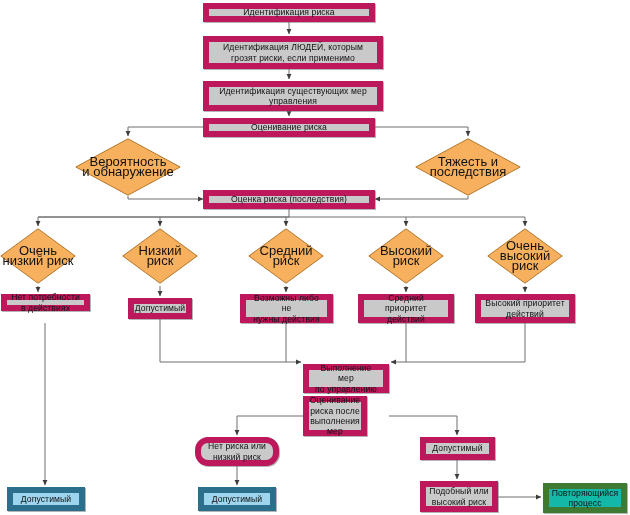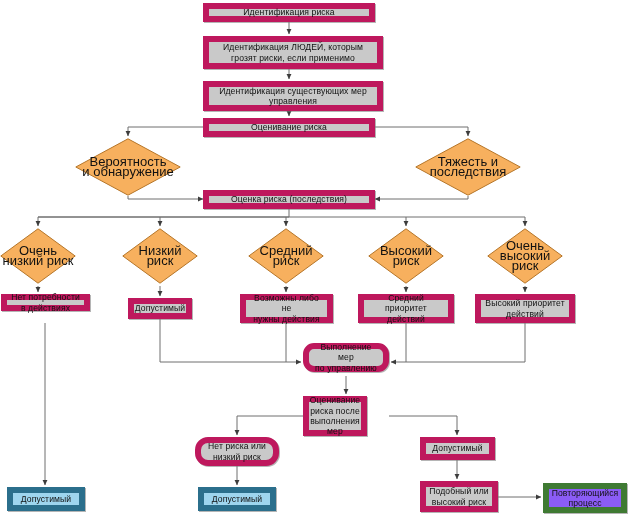--- a/index.html
+++ b/index.html
@@ -4,21 +4,21 @@
 <style>
   html,body{margin:0;padding:0;background:#ffffff;}
   body{font-family:"Liberation Sans",sans-serif;}
   #stage{position:relative;width:630px;height:515px;background:#fff;overflow:hidden;}
   svg#wires{position:absolute;left:0;top:0;width:630px;height:515px;}
   .node{position:absolute;box-sizing:border-box;display:flex;align-items:center;justify-content:center;text-align:center;}
   .boxnode{border:6px solid #be185d;box-shadow:1px 1px 0 rgba(120,120,120,.55);}
   .boxnode .lbl{font-size:8.6px;line-height:10.4px;color:#111;padding:0 3px;letter-spacing:.1px;}
   .gray{background:#c9c9c9;}
   .blue{background:#9ed5ee;border-color:#2b6f8c;}
-  .green{background:#8b5cf6;border-color:#3f7a33;}
+  .green{background:#14b8a6;border-color:#3f7a33;}
   .dia{position:absolute;}
   .dia .shape{position:absolute;left:0;top:0;width:100%;height:100%;}
   .dia .lbl{position:absolute;left:0;top:0;width:100%;height:100%;
             display:flex;align-items:center;justify-content:center;text-align:center;
             font-size:13px;line-height:10px;color:#111;}
 </style>
 </head>
 <body>
 
 <div id="stage">
@@ -85,21 +85,21 @@
       </div>
       <div class="node boxnode gray" style="left: 240px; top: 294px; width: 93px; height: 29px;">
         <span class="lbl">Возможны либо не<br>нужны действия</span>
       </div>
       <div class="node boxnode gray" style="left: 358px; top: 294px; width: 96px; height: 29px;">
         <span class="lbl">Средний приоритет<br>действий</span>
       </div>
       <div class="node boxnode gray" style="left: 475px; top: 294px; width: 100px; height: 29px;">
         <span class="lbl">Высокий приоритет<br>действий</span>
       </div>
-      <div class="node boxnode gray" style="left: 303px; top: 343px; width: 86px; height: 29px; border-radius: 11px;">
+      <div class="node boxnode gray" style="left: 303px; top: 364px; width: 86px; height: 29px;">
         <span class="lbl">Выполнение мер<br>по управлению</span>
       </div>
       <div class="node boxnode gray" style="left: 303px; top: 396px; width: 64px; height: 40px;">
         <span class="lbl">Оценивание<br>риска после<br>выполнения мер</span>
       </div>
       <div class="node boxnode gray" style="left: 195px; top: 437px; width: 84px; height: 29px; border-radius: 13px;">
         <span class="lbl">Нет риска или<br>низкий риск</span>
       </div>
       <div class="node boxnode gray" style="left: 420px; top: 437px; width: 75px; height: 23px;">
         <span class="lbl">Допустимый</span>

